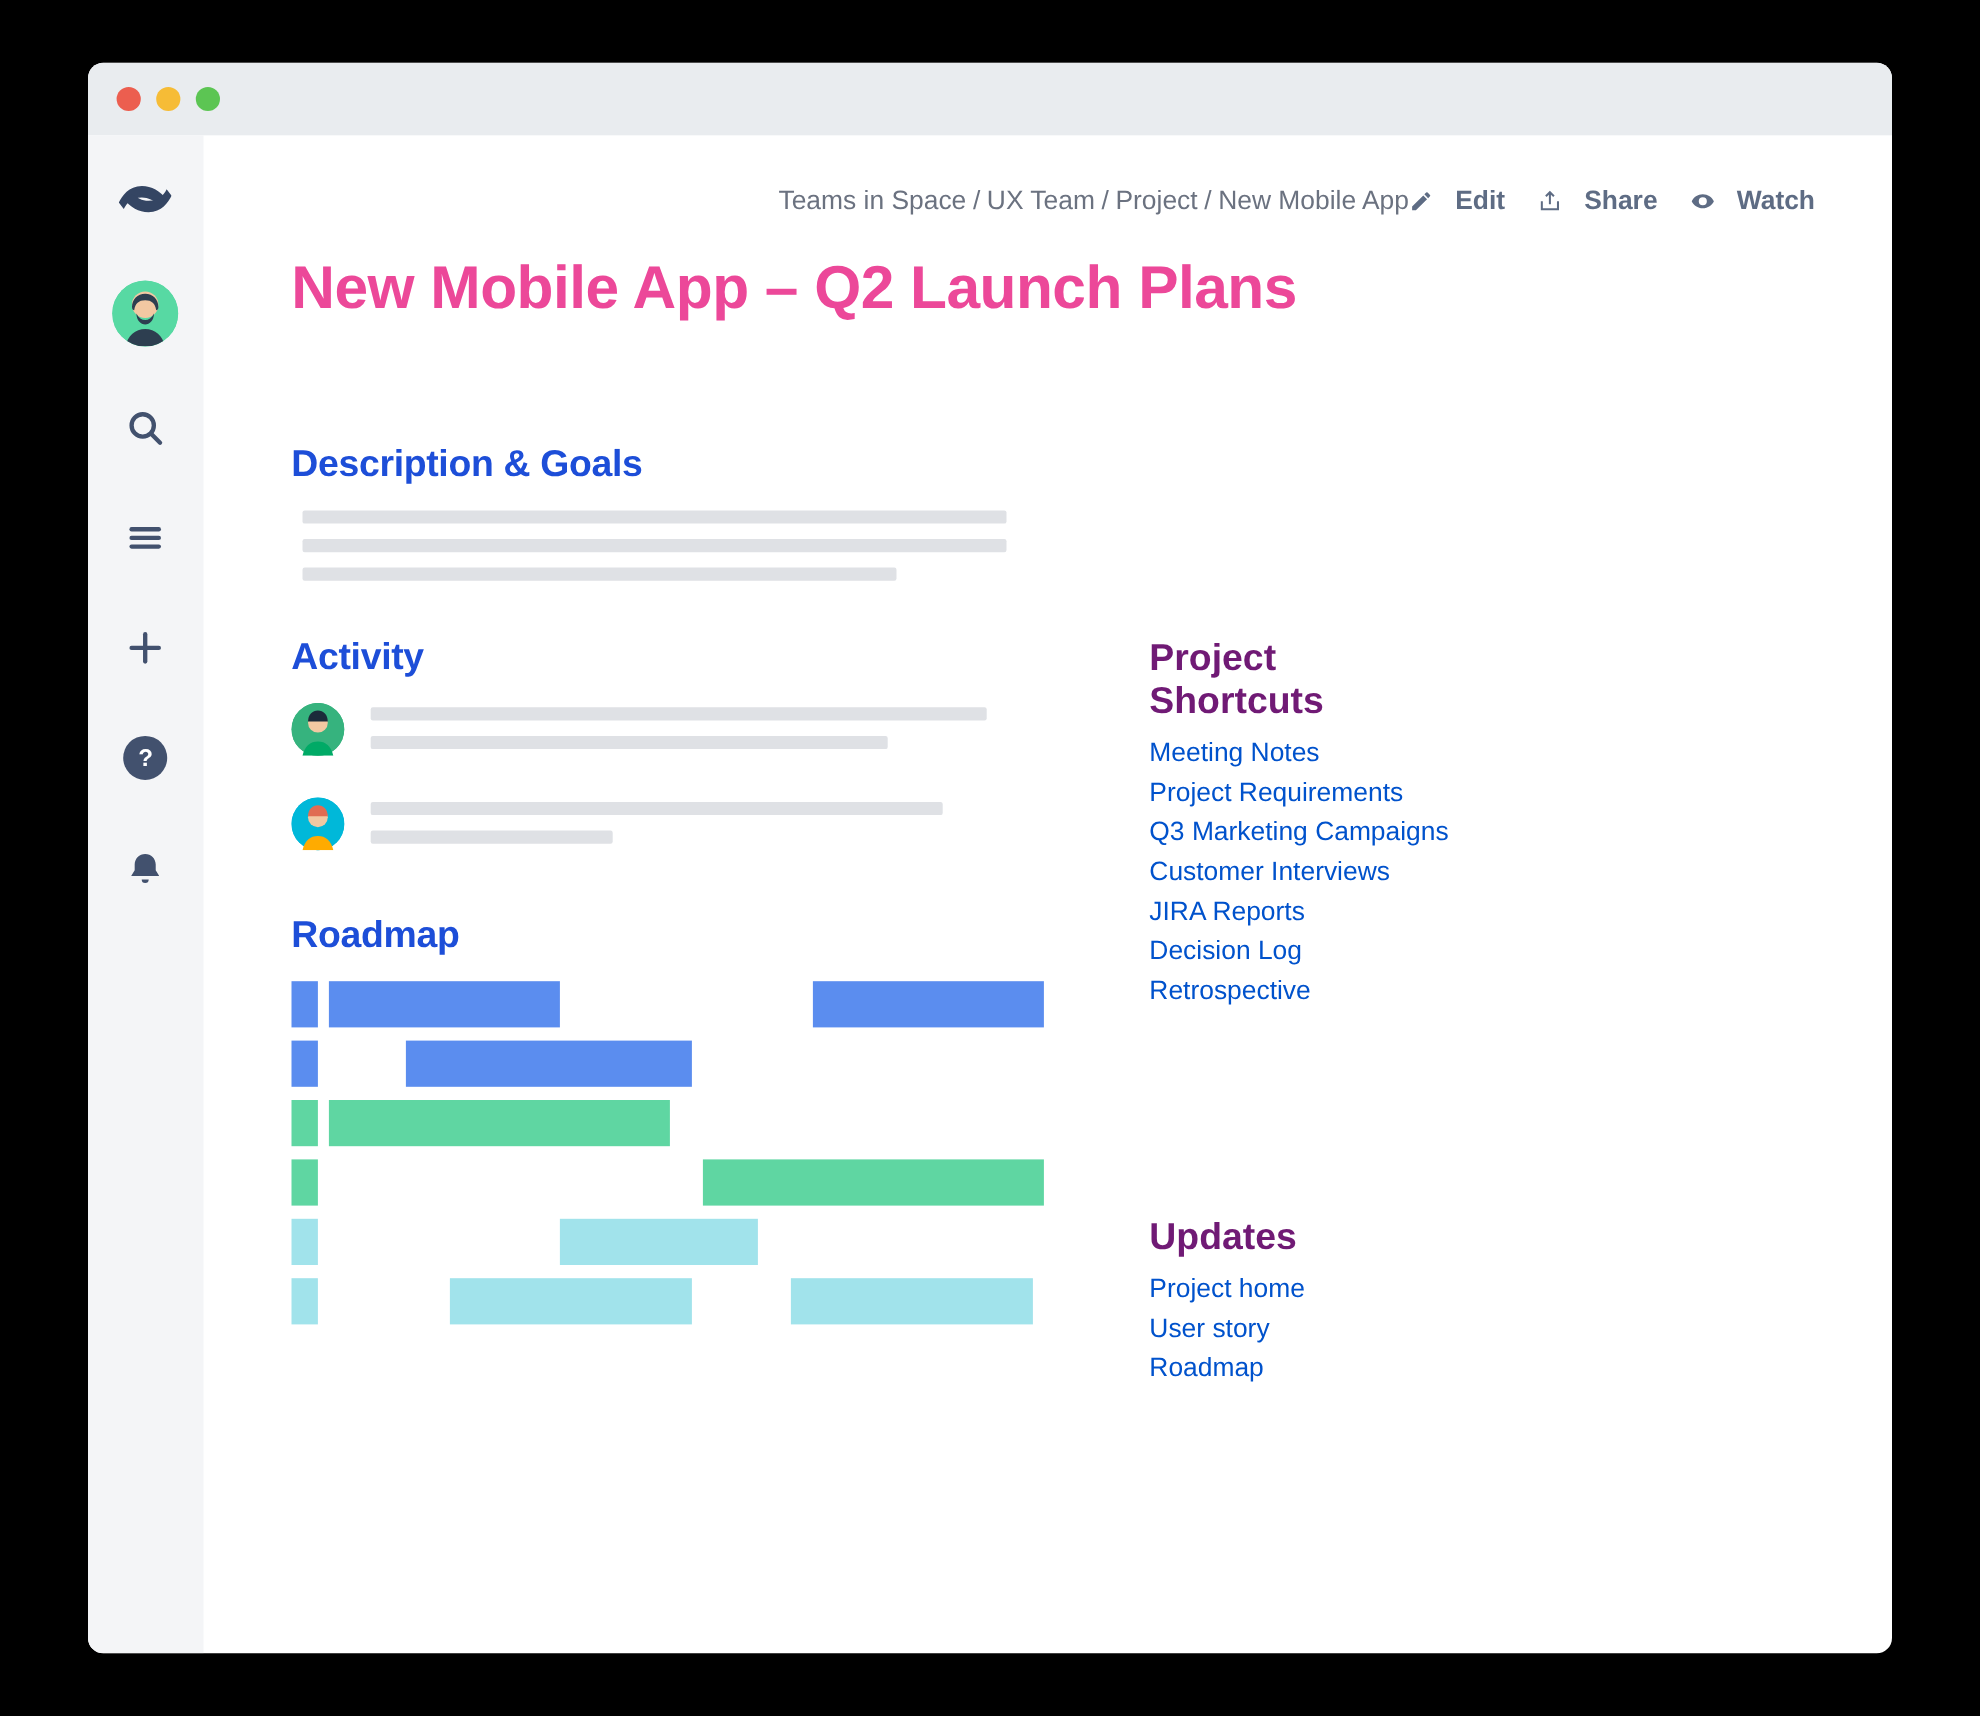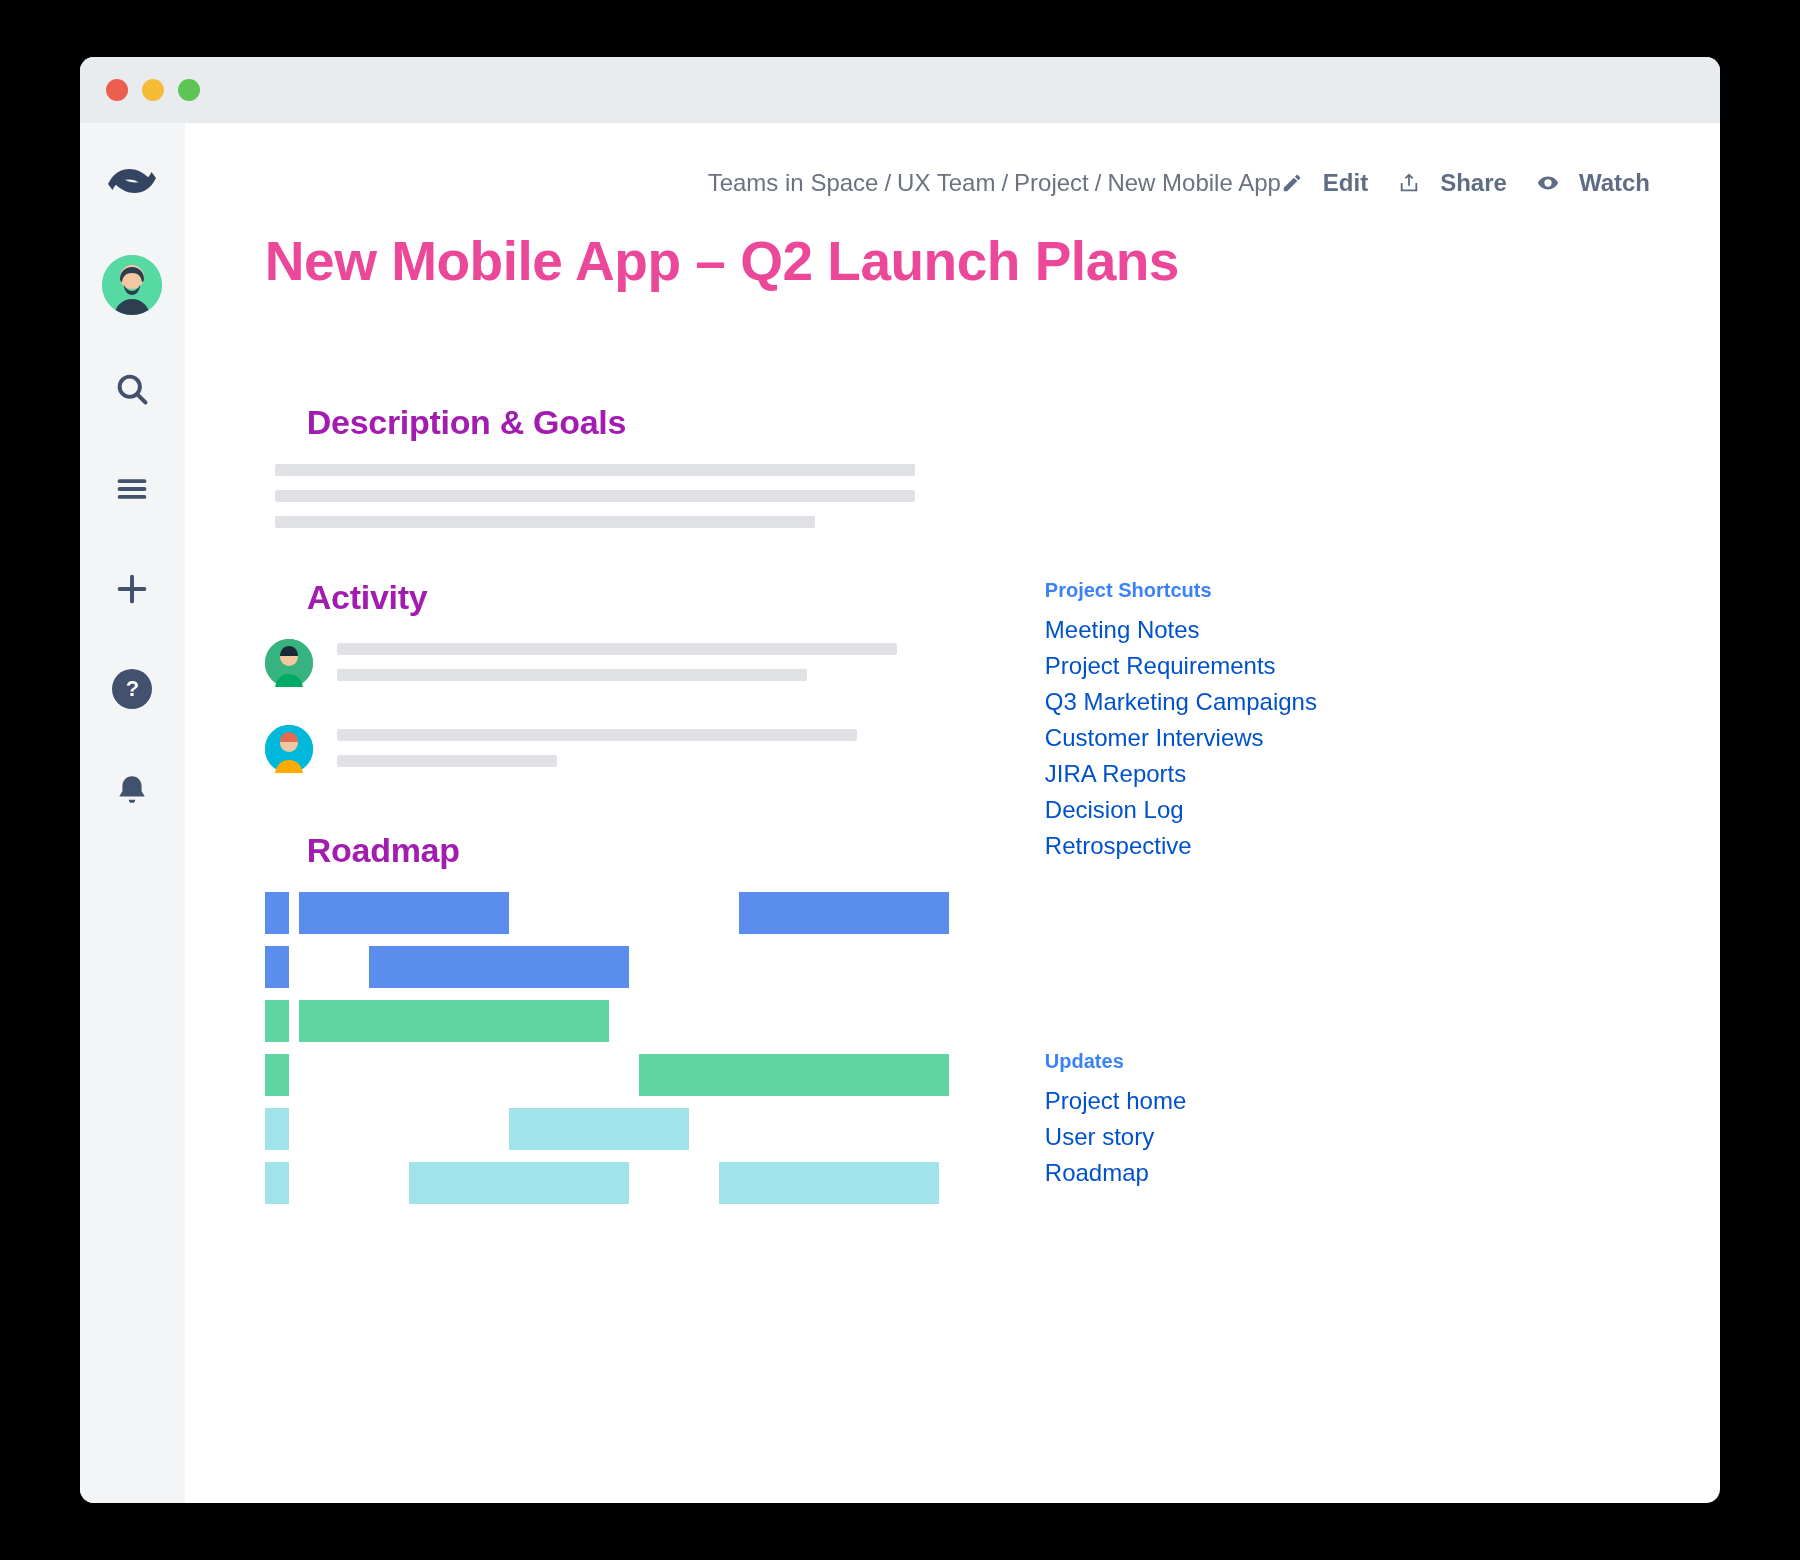--- a/index.html
+++ b/index.html
@@ -67,38 +67,38 @@
 
   .topbar { display:flex; justify-content:flex-end; align-items:center; margin-bottom: 32px; width: 100%; }
   .breadcrumb { color:#6b7280; font-size: 24px; display:flex; gap:6px; flex-wrap:wrap; }
   .breadcrumb .seg { color:#6b7280; }
   .breadcrumb .sep { color:#6b7280; }
   .actions { display:flex; gap:30px; color:#5e6c84; font-size:24px; font-weight:600; }
   .actions .act { display:flex; align-items:center; gap:20px; cursor:pointer; }
   .actions svg { width:22px; height:22px; }
 
   h1.page-title { font-size: 55px; font-weight:700; color:#ec4899; margin-bottom: 64px; letter-spacing:-0.5px;}
-  h2.section-title { font-size: 34px; font-weight:600; color:#a21caf; margin-bottom: 22px; letter-spacing:-0.3px;margin-left:42px;}
+  h2.section-title { font-size: 34px; font-weight:600; color:#1d4ed8; margin-bottom: 22px; letter-spacing:-0.3px;}
 
   .placeholder-line { height: 12px; background:#dfe1e5; border-radius:2px; margin-bottom:14px; }
 
   .activity-row { display:flex; gap:24px; margin-bottom:30px; align-items:flex-start;}
   .mini-avatar { width:48px; height:48px; border-radius:50%; flex-shrink:0; }
   .av1 { background:#36b37e; }
   .av2 { background:#00b8d9; }
   .activity-lines { flex:1; padding-top:4px; }
 
   .roadmap { margin-top: 10px; }
   .gantt-row { display:flex; gap:10px; margin-bottom:12px; height:42px; }
   .gantt-bar { height:42px; }
   .g-blue { background:#5b8def; }
   .g-green { background:#5fd6a2; }
   .g-cyan { background:#a1e3eb; }
 
-  .side-heading { font-size:20px; font-weight:600; color:#3b82f6; margin-bottom:14px; }
+  .side-heading { font-size:34px; font-weight:600; color:#701a75; margin-bottom:14px; }
   .side-links { display:flex; flex-direction:column; gap:8px; margin-bottom: 70px;}
   .side-links a { color:#0052cc; text-decoration:none; font-size:24px; cursor:pointer; }
 
   .content-wrap { display:flex; flex-direction:column; width:100%; }
 </style>
 </head>
 <body>
 
 <div class="window">
 

